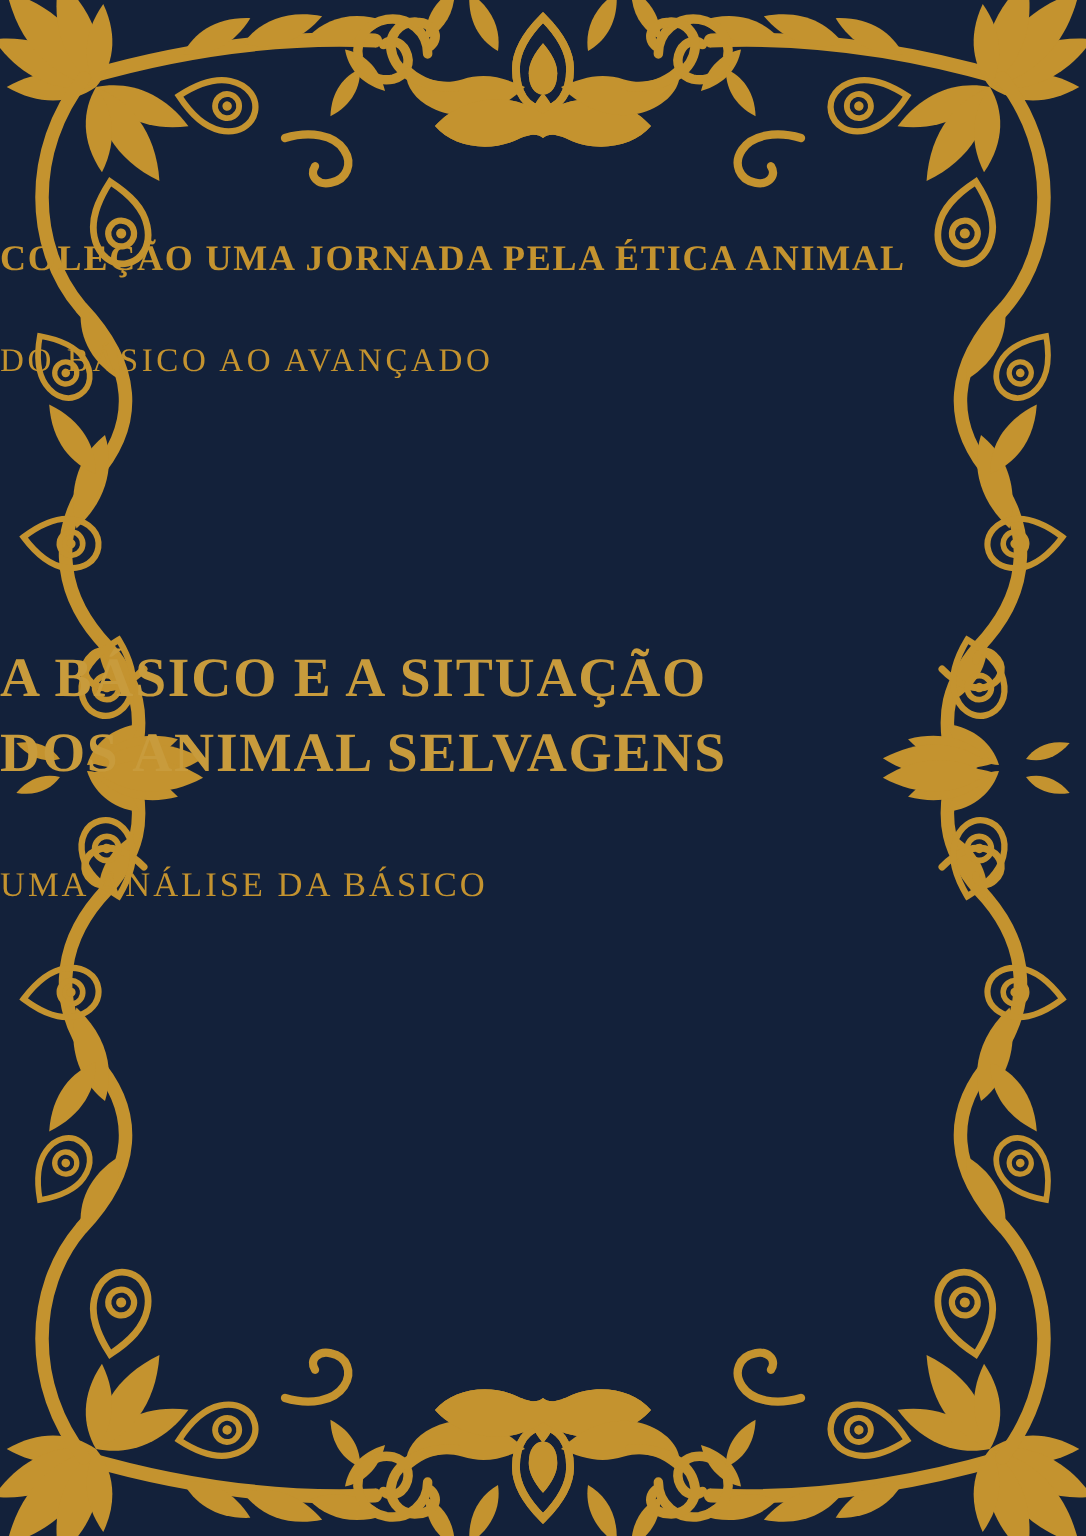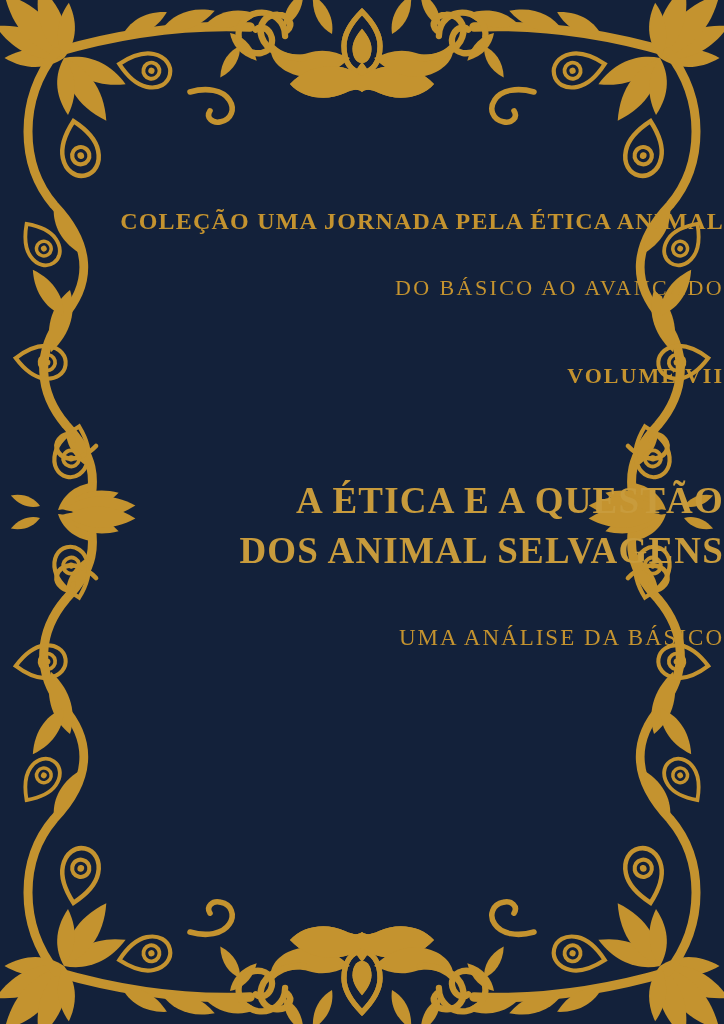--- a/index.html
+++ b/index.html
@@ -13,21 +13,21 @@
     width:724px;height:1024px;
     background:var(--bg);
     overflow:hidden;
     font-family:"Liberation Serif", serif;
   }
   .border-svg{position:absolute;left:0;top:0;color:var(--gold);}
   .border-svg .sk{fill:none;stroke:currentColor;stroke-linecap:round;}
   .border-svg .fl{fill:currentColor;stroke:none;}
   .txt{
     position:absolute;left:0;width:724px;
-    text-align:right;color:var(--gold);margin-top:48px;
+    text-align:left;color:var(--gold);
     -webkit-font-smoothing:antialiased;
   }
   .series1{top:160px;font-size:24px;font-weight:bold;letter-spacing:1.2px;}
   .series2{top:227px;font-size:22px;font-weight:normal;letter-spacing:2.4px;}
   .volume{top:315px;font-size:22px;font-weight:bold;letter-spacing:2px;}
   .title{top:428px;font-size:37px;font-weight:bold;line-height:50px;letter-spacing:1.2px;color:var(--title-gold);}
   .subtitle{top:574px;font-size:23px;font-weight:normal;line-height:32px;letter-spacing:2px;}
   .author{top:752px;font-size:25px;font-weight:normal;letter-spacing:1px;}
 </style>
 </head>
@@ -106,24 +106,23 @@
     <use href="#q"></use>
     <use href="#q" transform="translate(724,0) scale(-1,1)"></use>
     <use href="#q" transform="translate(0,1024) scale(1,-1)"></use>
     <use href="#q" transform="translate(724,1024) scale(-1,-1)"></use>
   </svg>
 
   <div class="txt series1">COLEÇÃO UMA JORNADA PELA ÉTICA ANIMAL</div>
 
   <div class="txt series2">DO BÁSICO AO AVANÇADO</div>
 
-  <div class="txt volume">VOLUME VII</div>
 
   <div class="txt title">
-    <div>A ÉTICA E A QUESTÃO</div>
+    <div>A BÁSICO E A SITUAÇÃO</div>
     <div>DOS ANIMAL SELVAGENS</div>
   </div>
 
   <div class="txt subtitle">
     <div>UMA ANÁLISE DA BÁSICO</div>
   </div>
 
 </div>
 
 </body></html>

